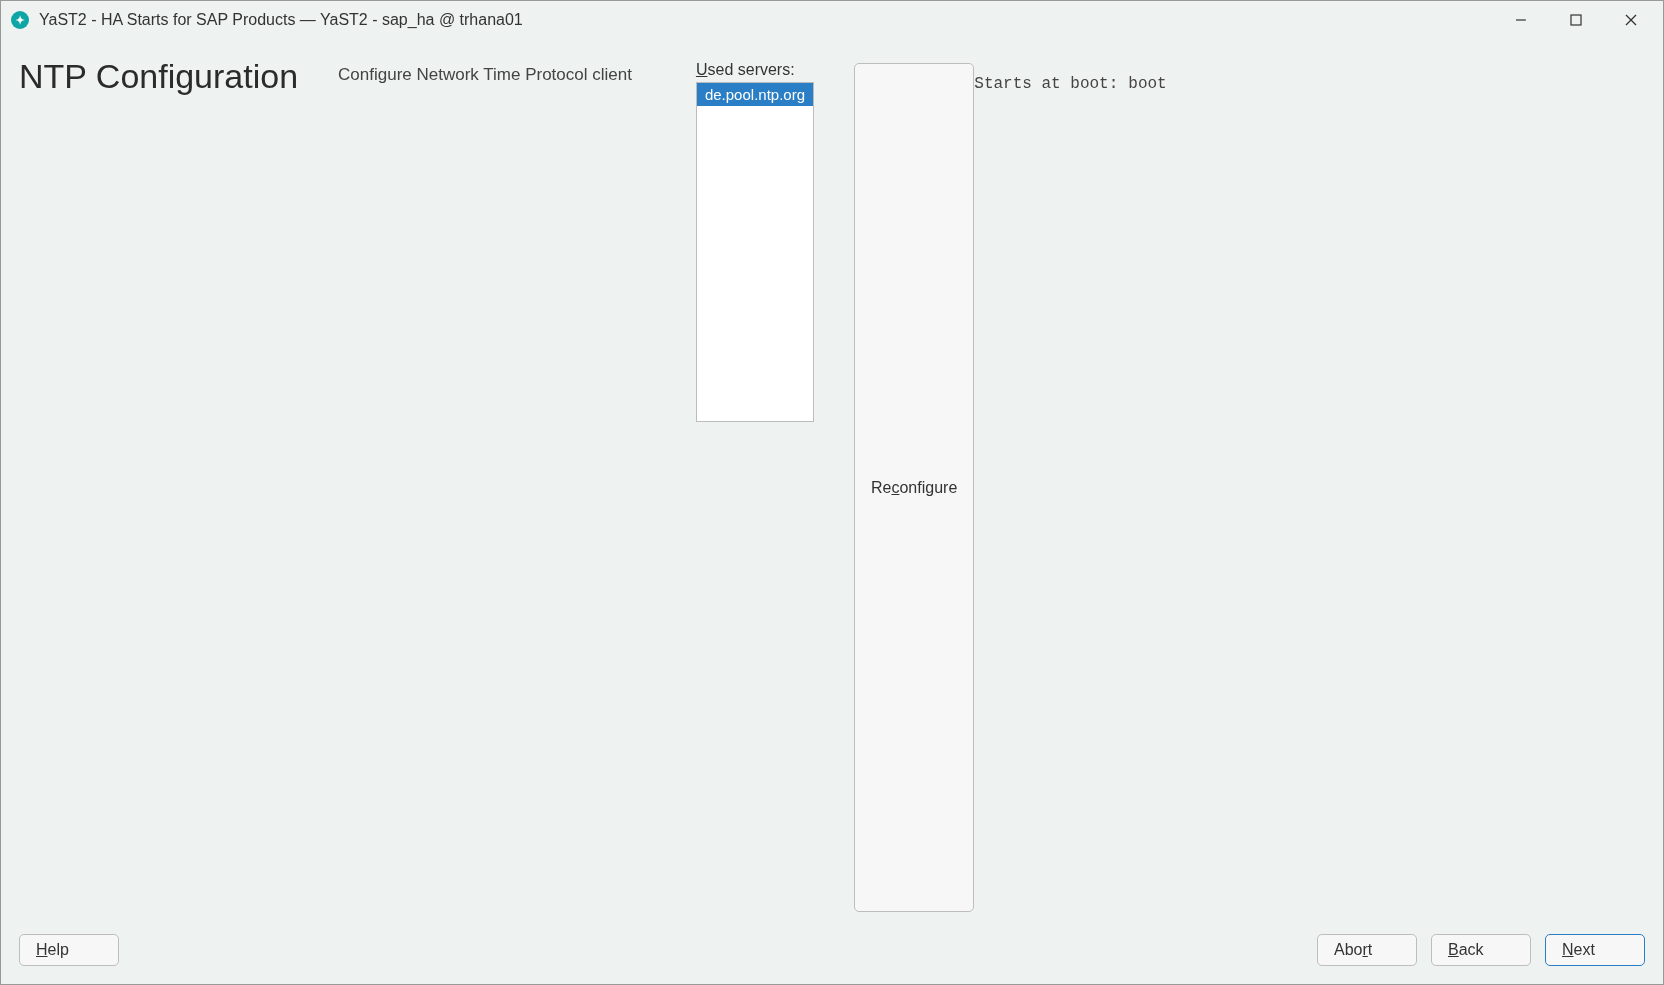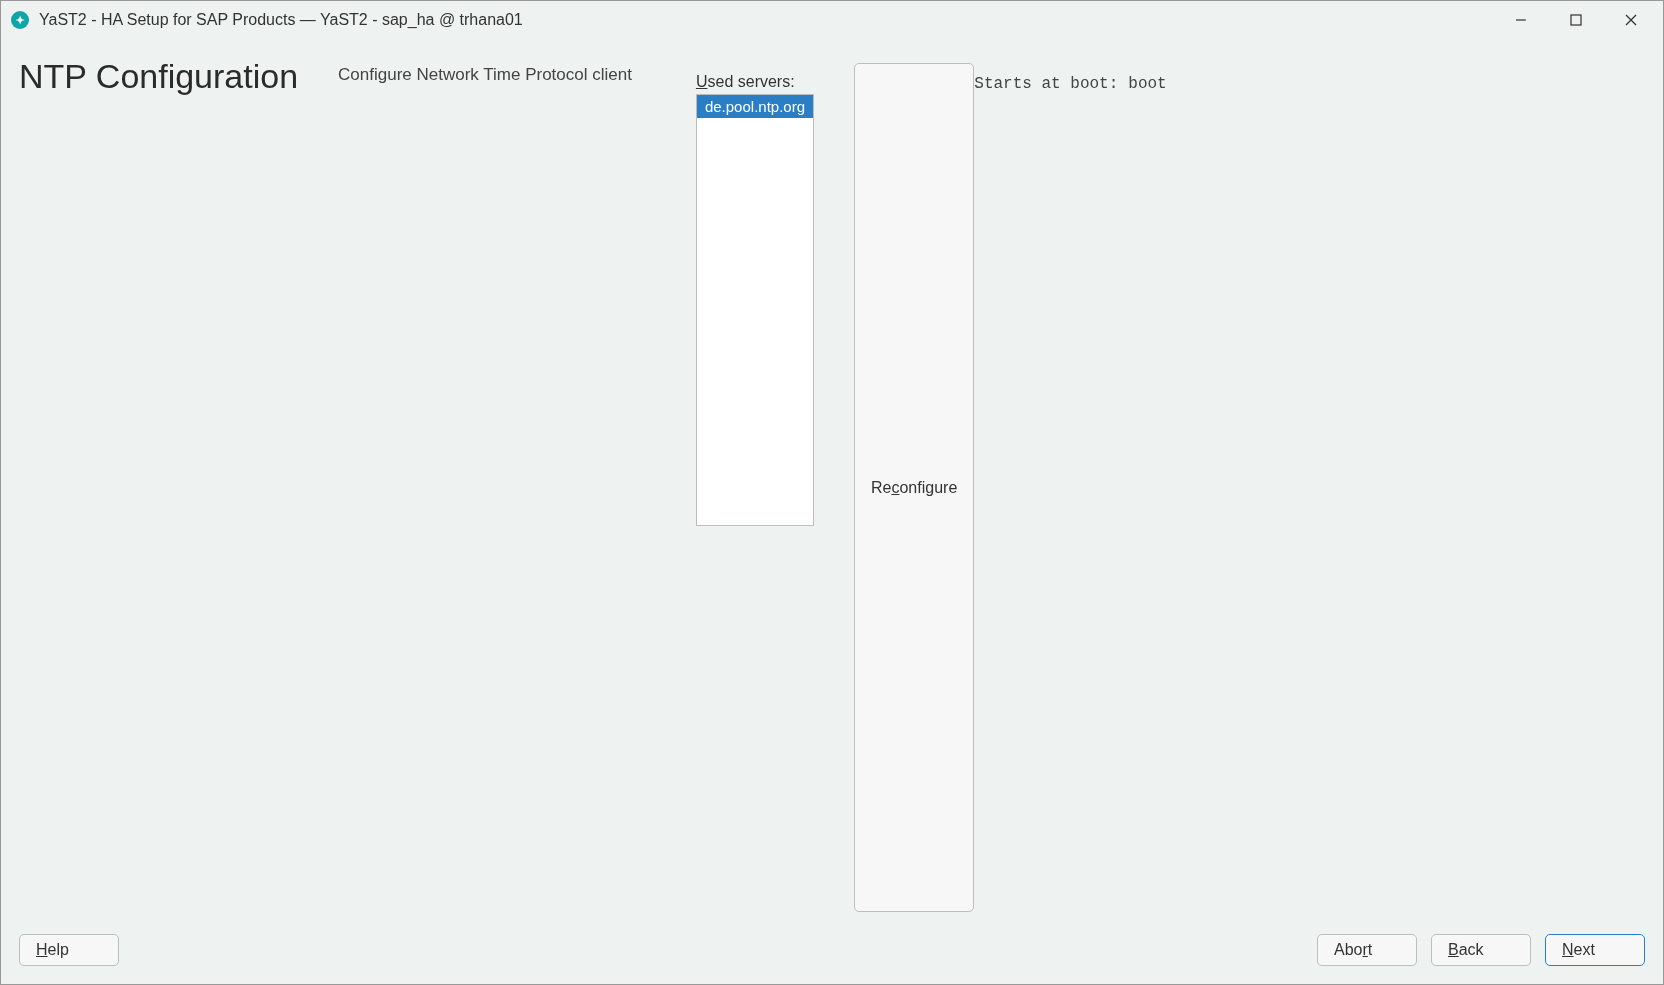--- a/index.html
+++ b/index.html
@@ -51,33 +51,33 @@
       font-weight: 400;
       color: #2b2b2b;
       margin-bottom: 38px;
     }
     .subheading {
       font-size: 17px;
       color: #444;
       margin: 8px 0 40px 40px;
     }
     .list-wrap {
-      margin: 16px 40px;
+      margin: 4px 40px;
       padding-left: 24px;
     }
     .list-label {
       font-size: 16px;
       color: #333;
       margin-bottom: 3px;
       display: inline-block;
     }
     .list-label .ul { text-decoration: underline; }
     .listbox {
       width: 100%;
-      height: 432px;
+      height: 340px;
       background: #fff;
       border: 1px solid #bcbcbc;
       overflow: auto;
     }
     .listbox .row {
       padding: 3px 8px;
       font-size: 15px;
       cursor: default;
     }
     .listbox .row.selected {
@@ -119,21 +119,21 @@
       padding: 10px 18px 18px 18px;
       gap: 14px;
     }
     .footer .spacer { flex: 1; }
   </style>
 </head>
 <body>
 
 <div class="titlebar">
   <div class="app-icon">✦</div>
-  <div class="title-text">YaST2 - HA Setup for SAP Products — YaST2 - sap_ha @ trhana01</div>
+  <div class="title-text">YaST2 - HA Starts for SAP Products — YaST2 - sap_ha @ trhana01</div>
   <div class="spacer"></div>
   <div class="winctl">
     <svg viewBox="0 0 14 14">
         <line x1="2" y1="7" x2="12" y2="7"></line>
       </svg>
   </div>
   <div class="winctl">
     <svg viewBox="0 0 14 14">
         <rect x="2" y="2" width="10" height="10"></rect>
       </svg>

